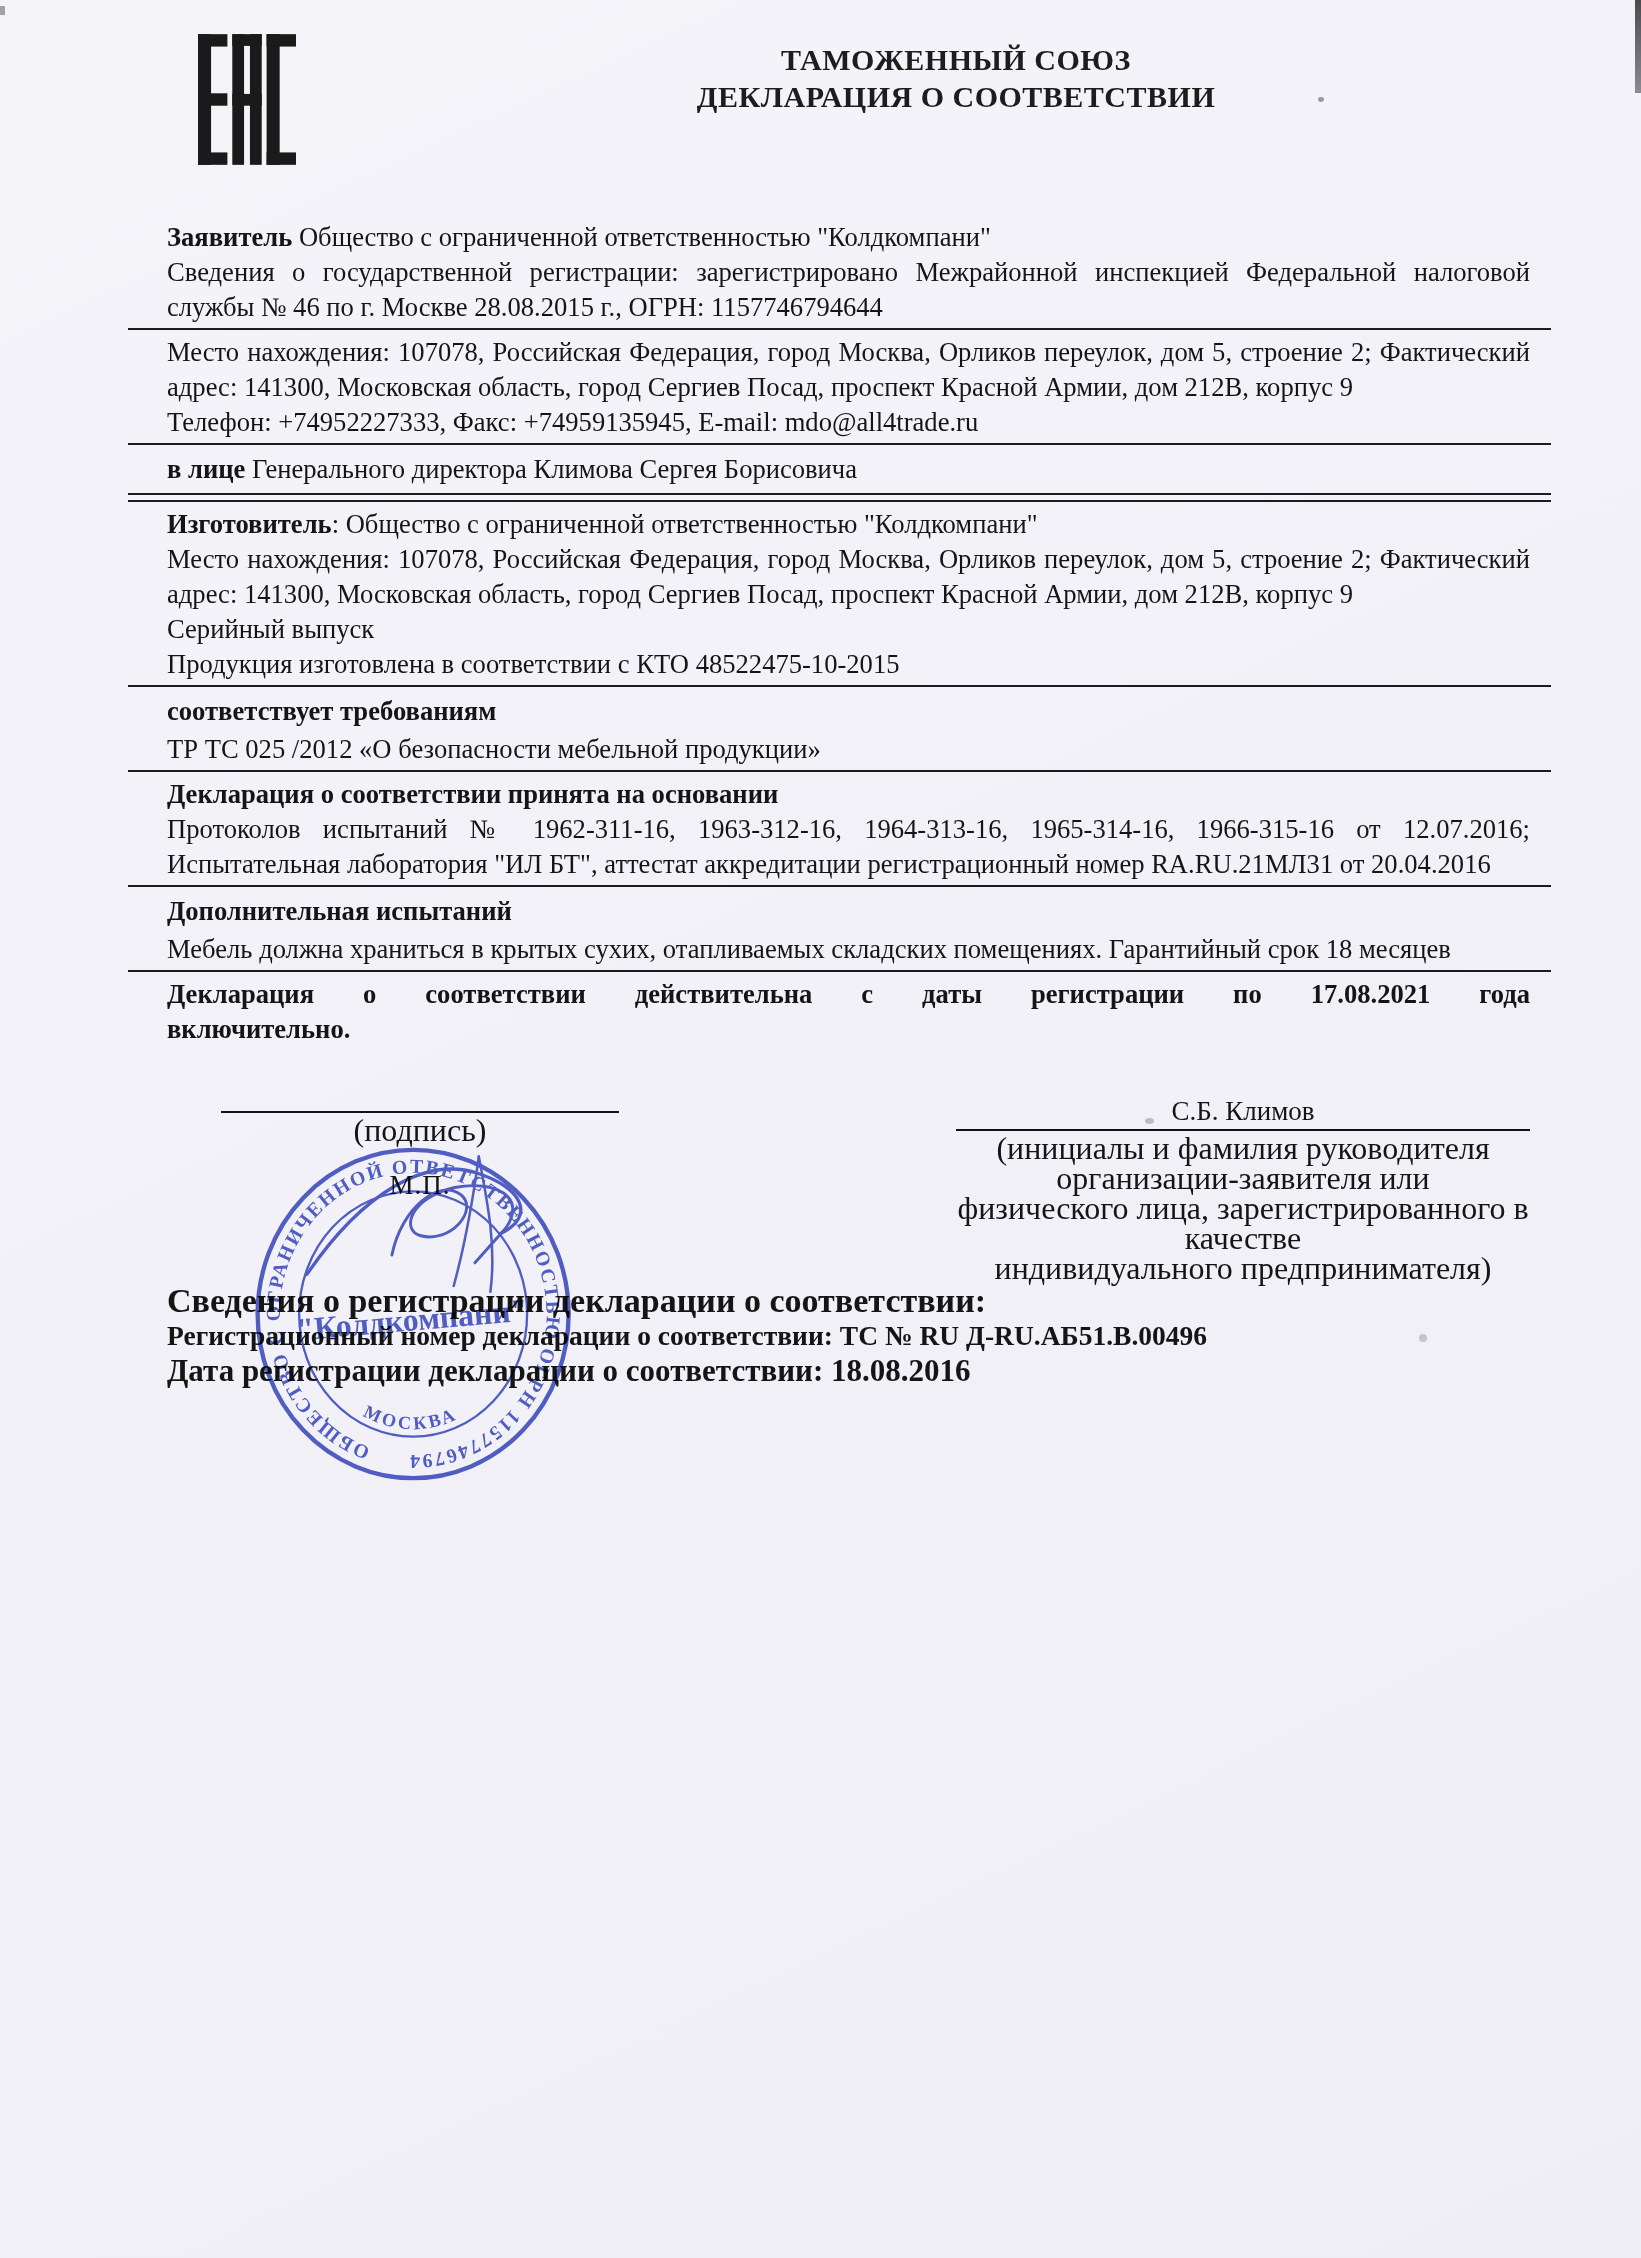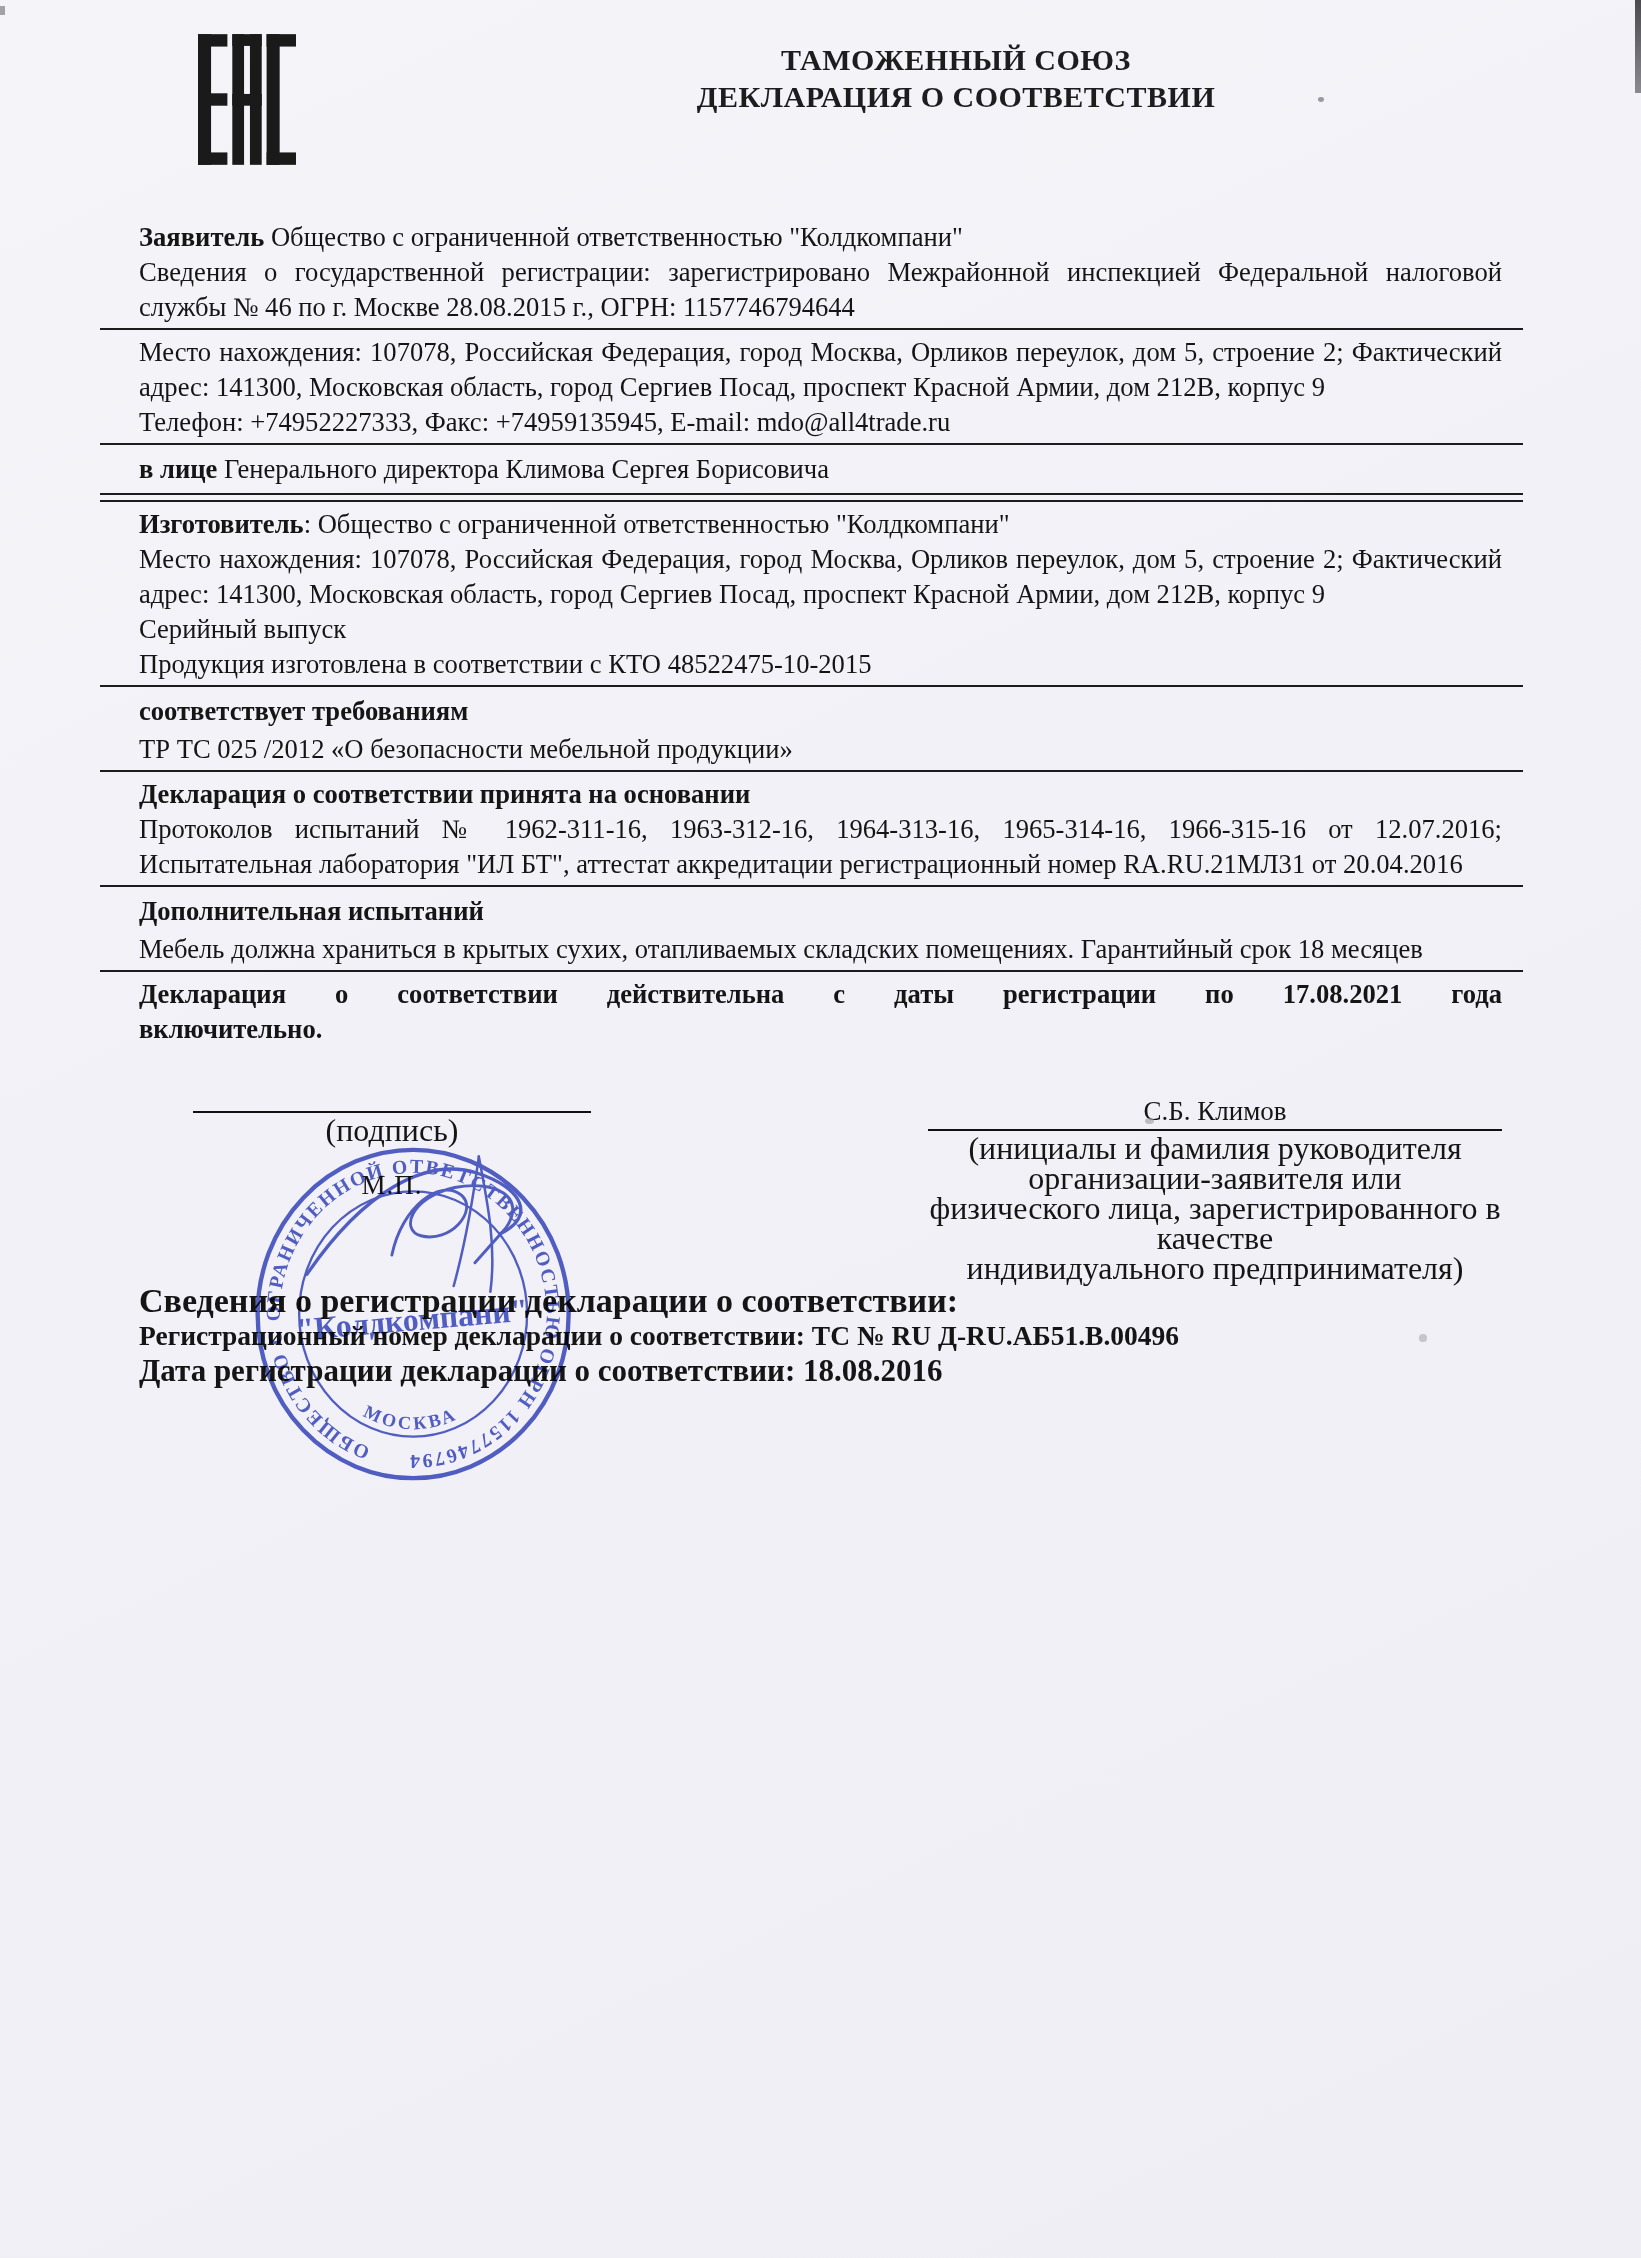--- a/index.html
+++ b/index.html
@@ -15,21 +15,21 @@
   }
   
   .eac{position:absolute;left:198px;top:32px;width:98px;height:135px;}
   
   .title{
     position:absolute;left:483px;top:41px;width:946px;text-align:center;
     font-weight:bold;font-size:30px;line-height:37px;letter-spacing:0.5px;color:#1d1d1d;
   }
   
   .content{
-    position:absolute;left:139px;top:220px;width:1363px;
+    position:absolute;left:167px;top:220px;width:1363px;
     font-size:26.6px;line-height:35px;color:#151515;
   }
   .content p{margin:0;text-align:justify;}
   .content p.noj{text-align:left;}
   b{font-weight:bold;}
   .rule{
     height:0;border-top:2.2px solid #1c1c1c;
     margin:2.9px -21px 4.8px -39px;
   }
   .mt4{margin-top:3.9px;} .mt6{margin-top:5.8px;} .mt8{margin-top:7.7px;}

